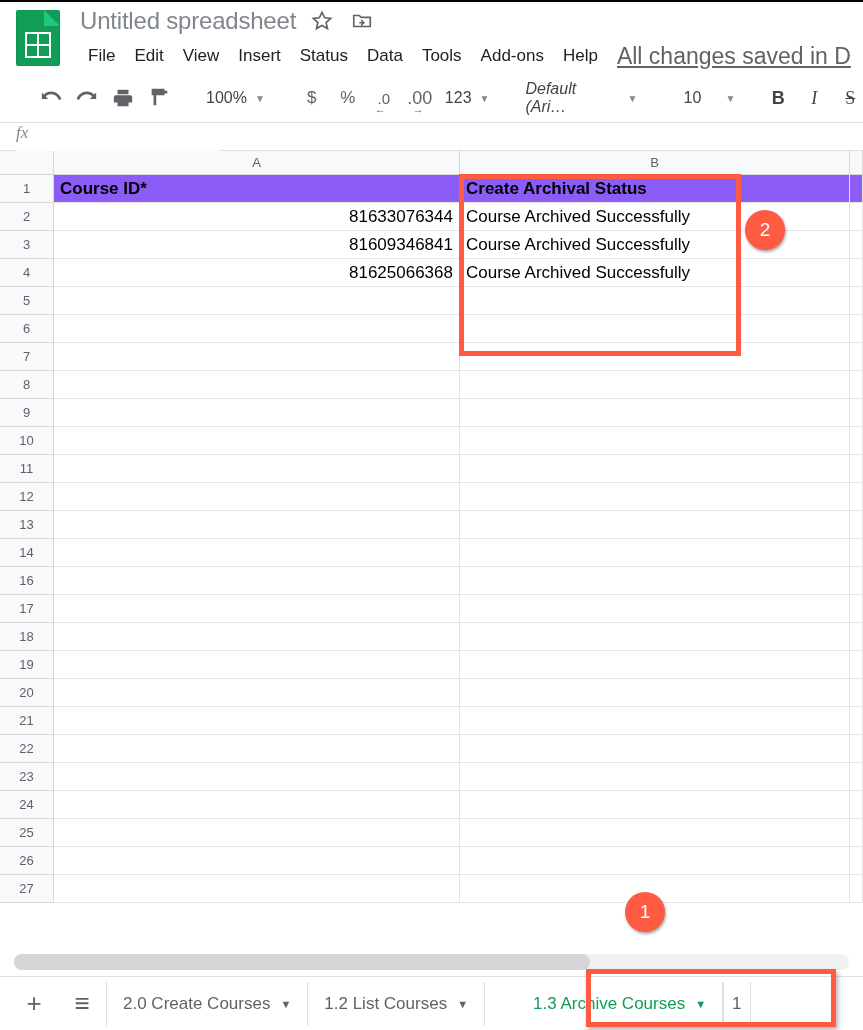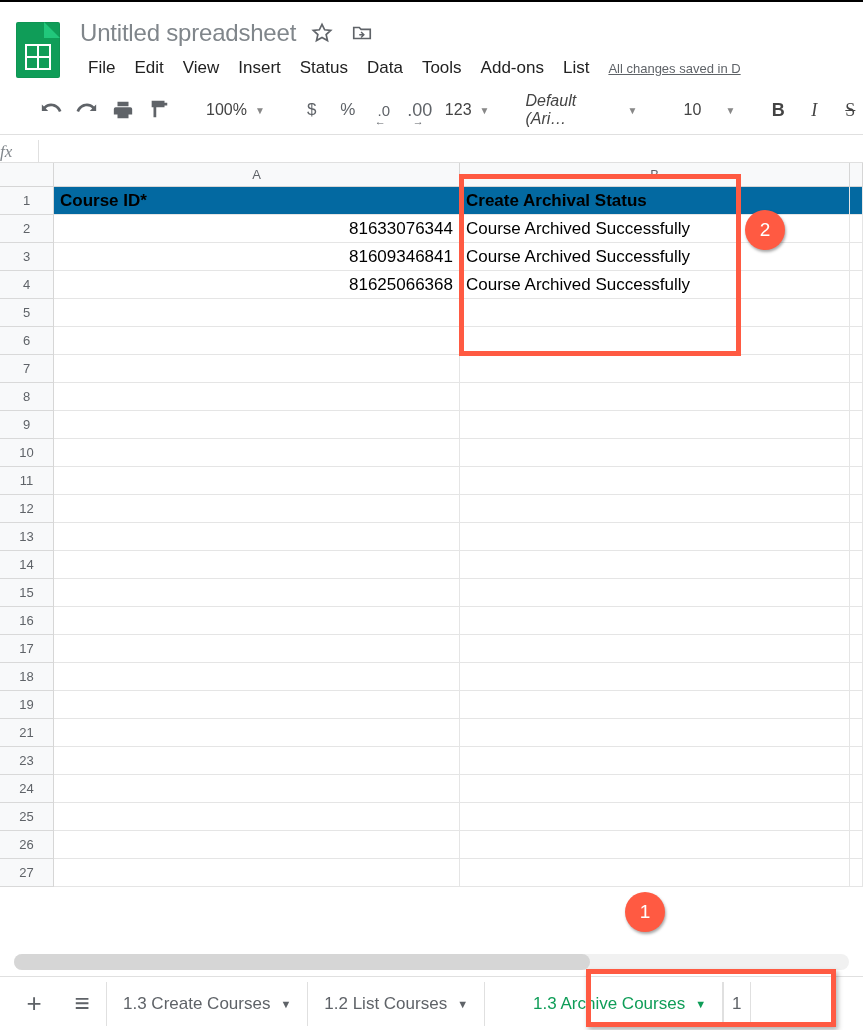--- a/index.html
+++ b/index.html
@@ -17,21 +17,21 @@
     font-family: "Helvetica Neue", Arial, sans-serif;
     background: #fff;
     color: #222;
     overflow: hidden;
     position: relative;
   }
   body { border-top: 2px solid #000; }
   
   .title-row {
     display: flex; align-items: center;
-    padding: 16px 10px 0 10px;
+    padding: 4px 10px 0 10px;
     gap: 14px;
   }
   .logo-wrap { width: 56px; display: flex; justify-content: center; }
   .logo {
     width: 44px; height: 56px;
     background: #0f9d58;
     border-radius: 2px;
     position: relative;
     box-shadow: inset 0 0 0 1px rgba(0,0,0,0.05);
   }
@@ -60,21 +60,21 @@
     color: var(--gray-text);
   }
   .star-icon svg { width: 22px; height: 22px; }
   .folder-icon svg { width: 24px; height: 22px; }
   
   .menu-bar { display: flex; align-items: center; gap: 3px; padding-top: 6px; }
   .menu-bar .menu-item {
     font-size: 17px; color: #222; padding: 4px 8px; border-radius: 3px;
   }
   .saved-text {
-    font-size: 13px; color: var(--gray-text);
+    font-size: 23px; color: var(--gray-text);
     text-decoration: underline; margin-left: 8px;
     white-space: nowrap; overflow: hidden;
   }
   
   .toolbar {
     margin-top: 6px;
     padding: 4px 18px 6px 36px;
     display: flex; align-items: center; gap: 6px;
     border-bottom: 1px solid var(--border-gray);
   }
@@ -87,22 +87,24 @@
   }
   .tb-btn svg { width: 22px; height: 22px; }
   .tb-text { font-size: 16px; color: #444; padding: 0 4px; display: inline-flex; align-items: center; gap: 4px; }
   .tb-text.wider { min-width: 120px; font-style: italic; }
   .caret { font-size: 10px; color: #888; margin-left: 4px; }
   .tb-bold { font-weight: 700; font-size: 18px; color:#444; }
   .tb-italic { font-style: italic; font-family: Georgia, serif; font-size: 18px; color:#444; }
   .tb-strike { font-family: Georgia, serif; font-size: 18px; color:#444; text-decoration: line-through; }
   
   .formula-bar {
-    display: flex; align-items: flex-end; height: 28px;
+    display: flex; align-items: flex-start; height: 28px;
     border-bottom: 1px solid var(--border-gray);
+    padding-left: 16px;
+    flex-direction: column;
   }
   .fx-label { font-family: Georgia, serif; font-style: italic; color: var(--light-gray-text); font-size: 17px; width: 30px; }
   .fx-sep { width: 1px; height: 22px; background: var(--border-gray); margin: 0 8px; }
   .fx-input { flex: 1; border: none; outline: none; height: 100%; font-size: 15px; }
   
   .grid-area {
     overflow: hidden;
     position: relative;
   }
   .col-headers { display: flex; height: 24px; }
@@ -128,21 +130,21 @@
     font-size: 13px; color: var(--gray-text);
   }
   .cell {
     border-right: 1px solid #e5e5e5; border-bottom: 1px solid #e5e5e5;
     padding: 0 6px; display: flex; align-items: center;
     font-size: 17px; color: #000;
   }
   .cell.A { width: 406px; justify-content: flex-end; }
   .cell.B { width: 390px; }
   .cell.C { flex: 1; }
-  .row.header .cell { font-weight: 700; background: #0369a1; justify-content: flex-start; }
+  .row.header .cell { font-weight: 700; background: #8b5cf6; justify-content: flex-start; }
   
   .hscroll {
     position: absolute; left: 14px; right: 14px; bottom: 60px; height: 16px;
     background: #f1f1f1; border-radius: 8px;
   }
   .hscroll-thumb {
     position: absolute; left: 0; top: 0; bottom: 0; width: 69%;
     background: #d6d6d6; border-radius: 8px;
   }
   
@@ -208,21 +210,21 @@
 
     <div class="menu-bar" id="menu-bar">
         <span class="menu-item">File</span>
         <span class="menu-item">Edit</span>
         <span class="menu-item">View</span>
         <span class="menu-item">Insert</span>
         <span class="menu-item">Status</span>
         <span class="menu-item">Data</span>
         <span class="menu-item">Tools</span>
         <span class="menu-item">Add-ons</span>
-        <span class="menu-item">List</span>
+        <span class="menu-item">Help</span>
         <span class="saved-text">All changes saved in D</span>
       </div>
   </div>
 </div>
 
 <div class="toolbar">
   <span class="tb-btn">
       <svg viewBox="0 0 24 24" fill="currentColor">
         <path d="M12 5c-3 0-5.7 1.2-7.7 3.2L2 6v7h7L6.3 10.3C7.8 8.9 9.8 8 12 8c4 0 7.4 2.6 8.6 6.2l2.8-1C21.8 8.5 17.3 5 12 5z"></path>
       </svg>
@@ -370,26 +372,20 @@
         <div class="cell B"></div>
         <div class="cell C"></div>
       </div>
       <div class="row">
         <div class="rowh">14</div>
         <div class="cell A"></div>
         <div class="cell B"></div>
         <div class="cell C"></div>
       </div>
       <div class="row">
-        <div class="rowh">15</div>
-        <div class="cell A"></div>
-        <div class="cell B"></div>
-        <div class="cell C"></div>
-      </div>
-      <div class="row">
         <div class="rowh">16</div>
         <div class="cell A"></div>
         <div class="cell B"></div>
         <div class="cell C"></div>
       </div>
       <div class="row">
         <div class="rowh">17</div>
         <div class="cell A"></div>
         <div class="cell B"></div>
         <div class="cell C"></div>
@@ -400,21 +396,33 @@
         <div class="cell B"></div>
         <div class="cell C"></div>
       </div>
       <div class="row">
         <div class="rowh">19</div>
         <div class="cell A"></div>
         <div class="cell B"></div>
         <div class="cell C"></div>
       </div>
       <div class="row">
+        <div class="rowh">20</div>
+        <div class="cell A"></div>
+        <div class="cell B"></div>
+        <div class="cell C"></div>
+      </div>
+      <div class="row">
         <div class="rowh">21</div>
+        <div class="cell A"></div>
+        <div class="cell B"></div>
+        <div class="cell C"></div>
+      </div>
+      <div class="row">
+        <div class="rowh">22</div>
         <div class="cell A"></div>
         <div class="cell B"></div>
         <div class="cell C"></div>
       </div>
       <div class="row">
         <div class="rowh">23</div>
         <div class="cell A"></div>
         <div class="cell B"></div>
         <div class="cell C"></div>
       </div>
@@ -447,21 +455,21 @@
 
 <div class="hscroll">
   <div class="hscroll-thumb"></div>
 </div>
 
 <div class="sheet-bar">
   <span class="sheet-icon-btn">+</span>
   <span class="sheet-icon-btn">≡</span>
   <div id="sheet-tabs" style="display:flex">
       <div class="sheet-tab">
-        <span>1.3 Create Courses</span>
+        <span>2.0 Create Courses</span>
         <span class="tab-caret">▼</span>
       </div>
       <div class="sheet-tab">
         <span>1.2 List Courses</span>
         <span class="tab-caret">▼</span>
       </div>
       <div class="sheet-tab active">
         <span>1.3 Archive Courses</span>
         <span class="tab-caret">▼</span>
       </div>

